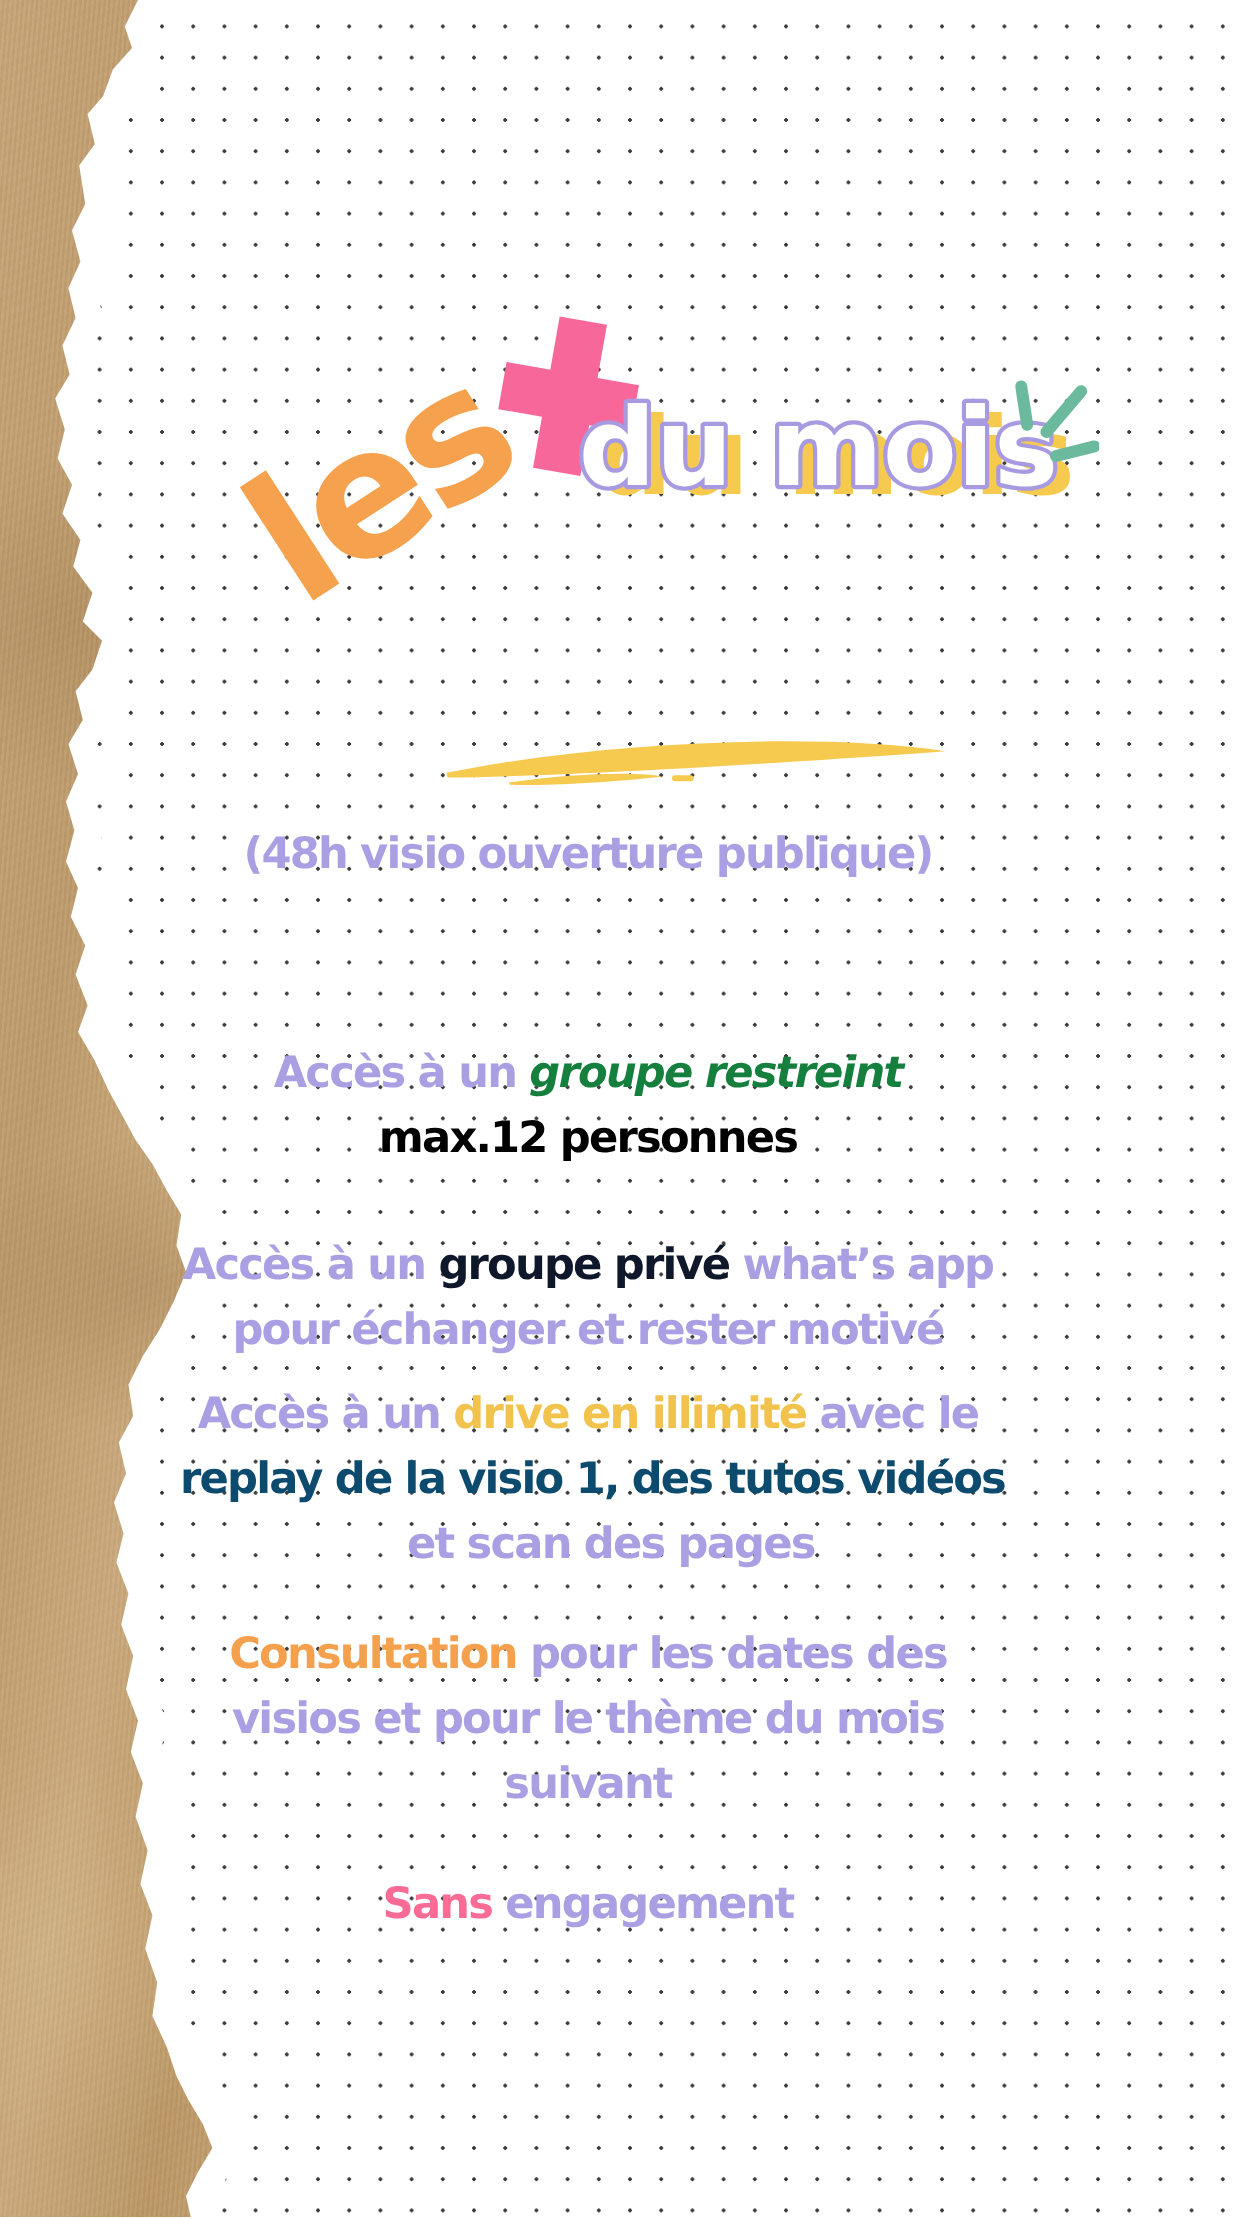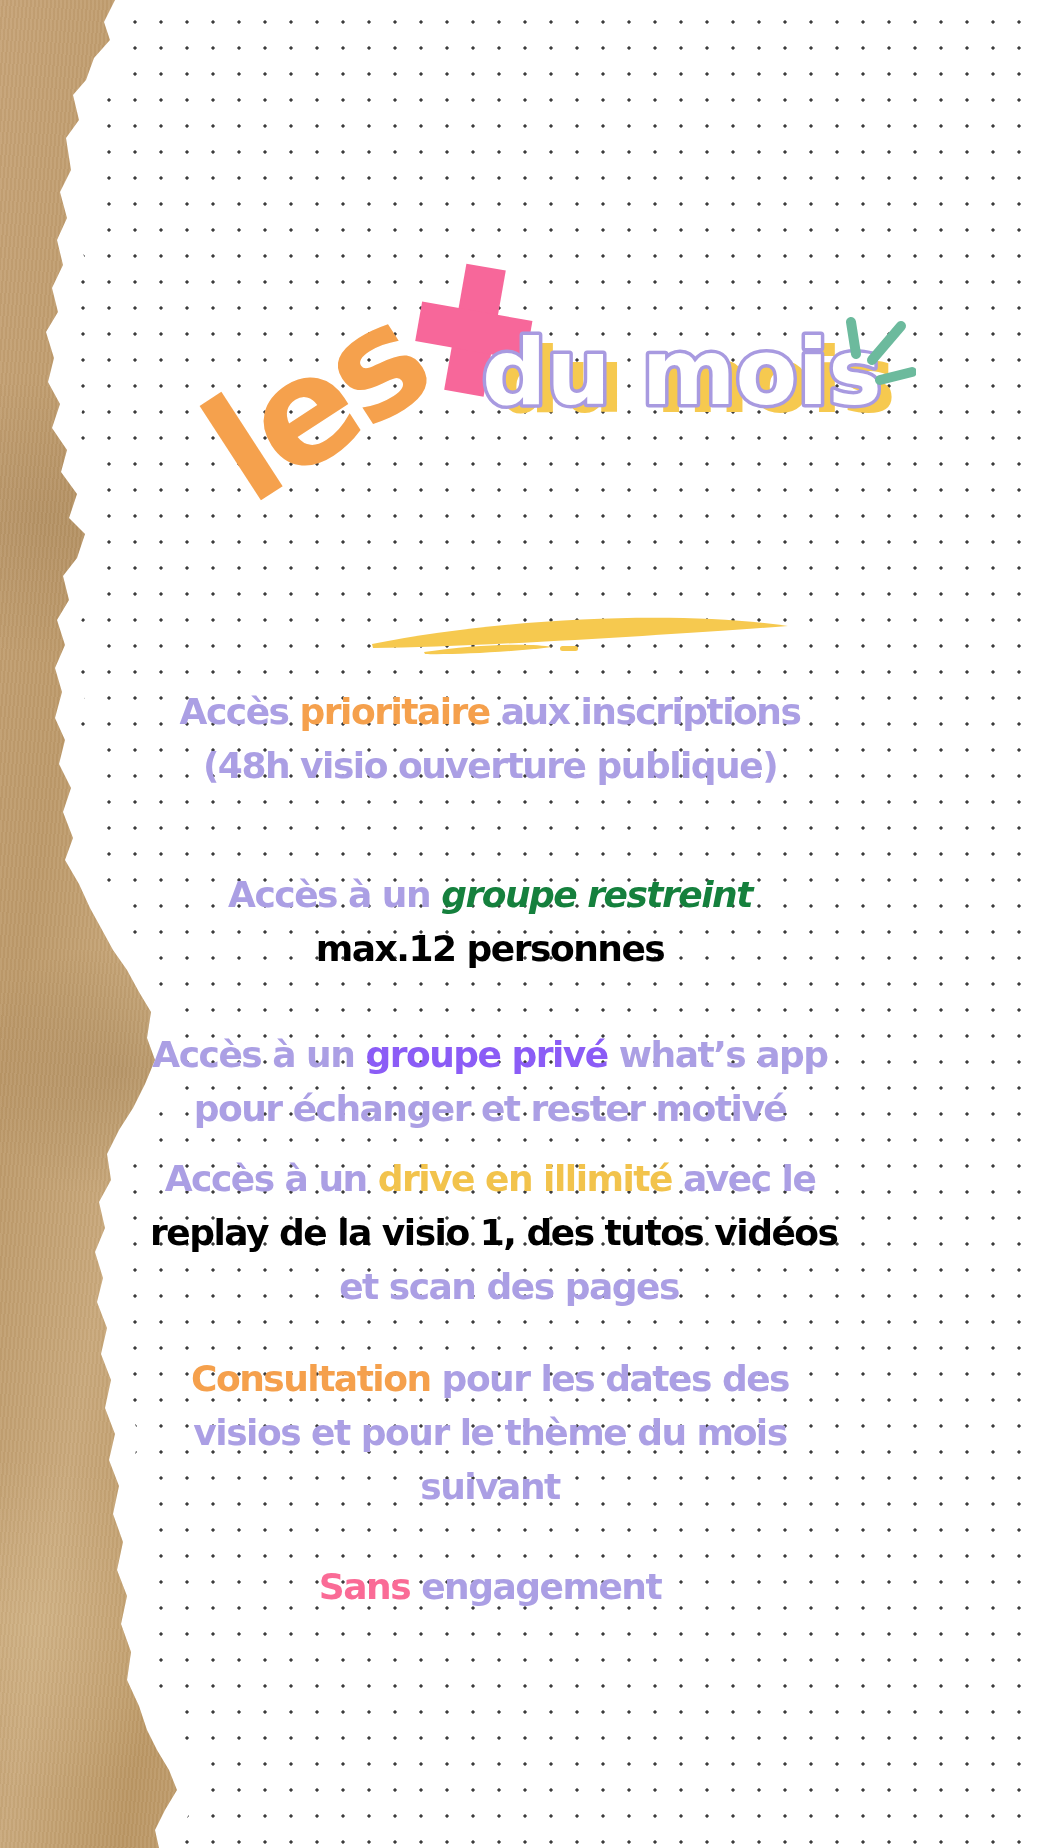--- a/index.html
+++ b/index.html
@@ -99,51 +99,48 @@
   </svg>
 
   <svg class="swoosh-svg" width="520" height="70" viewBox="0 0 520 70">
     <path d="M72,44 C200,18 380,10 488,26 C380,34 180,47 73,48 Z" fill="#f6c94f"></path>
     <path d="M124,52 C180,44 232,43 252,47 C212,52 150,55 125,54 Z" fill="#f6c94f"></path>
     <rect x="260" y="46" width="18" height="5" rx="2.5" fill="#f6c94f"></rect>
   </svg>
 
   <div class="benefit b1">
     <div class="line">
-      <span style="color: rgb(171, 159, 228);">Accès </span><span style="color: rgb(245, 160, 76);">prioritaire</span><span style="color: rgb(171, 159, 228);"> aux inscriptions</span>
-    </div>
-    <div class="line">
       <span style="color: rgb(171, 159, 228);">(48h visio ouverture publique)</span>
     </div>
   </div>
 
   <div class="benefit b2">
     <div class="line">
       <span style="color: rgb(171, 159, 228);">Accès à un </span><span style="color: #15803d; font-style: italic;">groupe restreint</span>
     </div>
     <div class="line">
       <span style="color: #000000;">max.12 personnes</span>
     </div>
   </div>
 
   <div class="benefit b3">
     <div class="line">
-      <span style="color: rgb(171, 159, 228);">Accès à un </span><span style="color: #8b5cf6;">groupe privé</span><span style="color: rgb(171, 159, 228);"> what’s app</span>
+      <span style="color: rgb(171, 159, 228);">Accès à un </span><span style="color: #0f172a;">groupe privé</span><span style="color: rgb(171, 159, 228);"> what’s app</span>
     </div>
     <div class="line">
       <span style="color: rgb(171, 159, 228);">pour échanger et rester motivé</span>
     </div>
   </div>
 
   <div class="benefit b4">
     <div class="line">
       <span style="color: rgb(171, 159, 228);">Accès à un </span><span style="color: rgb(242, 195, 76); margin-top: 11px;">drive en illimité</span><span style="color: rgb(171, 159, 228); text-align: center;"> avec le</span>
     </div>
     <div class="line">
-      <span style="color: #000000;">replay de la visio 1, des tutos vidéos</span>
+      <span style="color: #0c4a6e;">replay de la visio 1, des tutos vidéos</span>
     </div>
     <div class="line">
       <span style="color: rgb(171, 159, 228); margin-left: 38px;">et scan des pages</span>
     </div>
   </div>
 
   <div class="benefit b6">
     <div class="line">
       <span style="color: rgb(250, 107, 150);">Sans</span><span style="color: rgb(171, 159, 228);"> engagement</span>
     </div>

